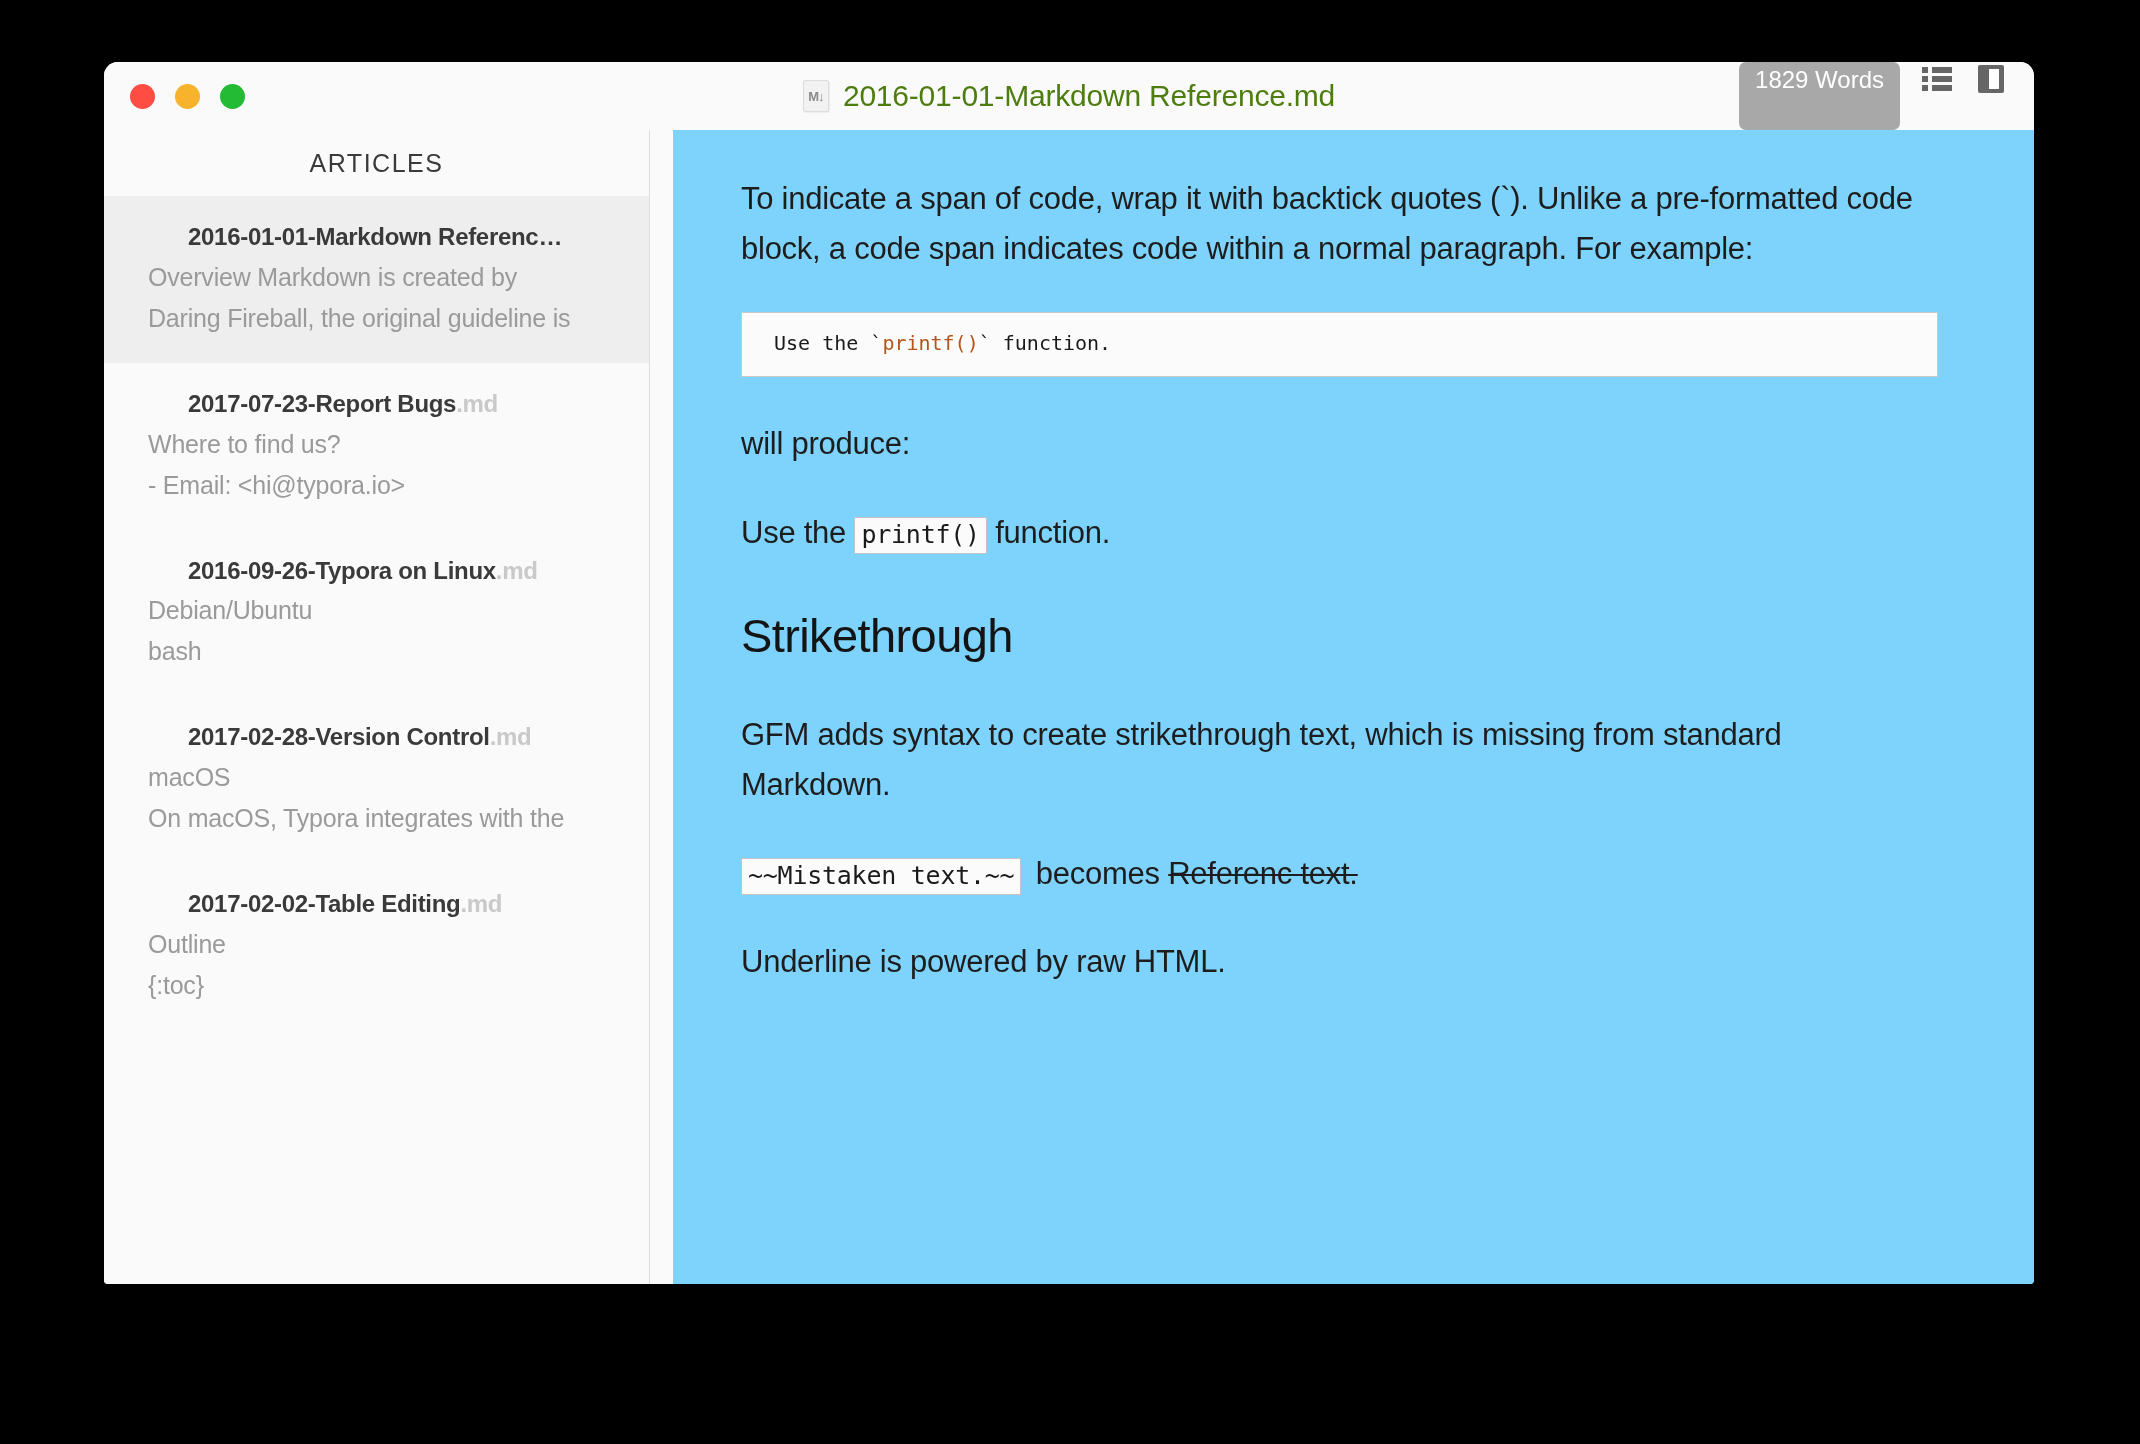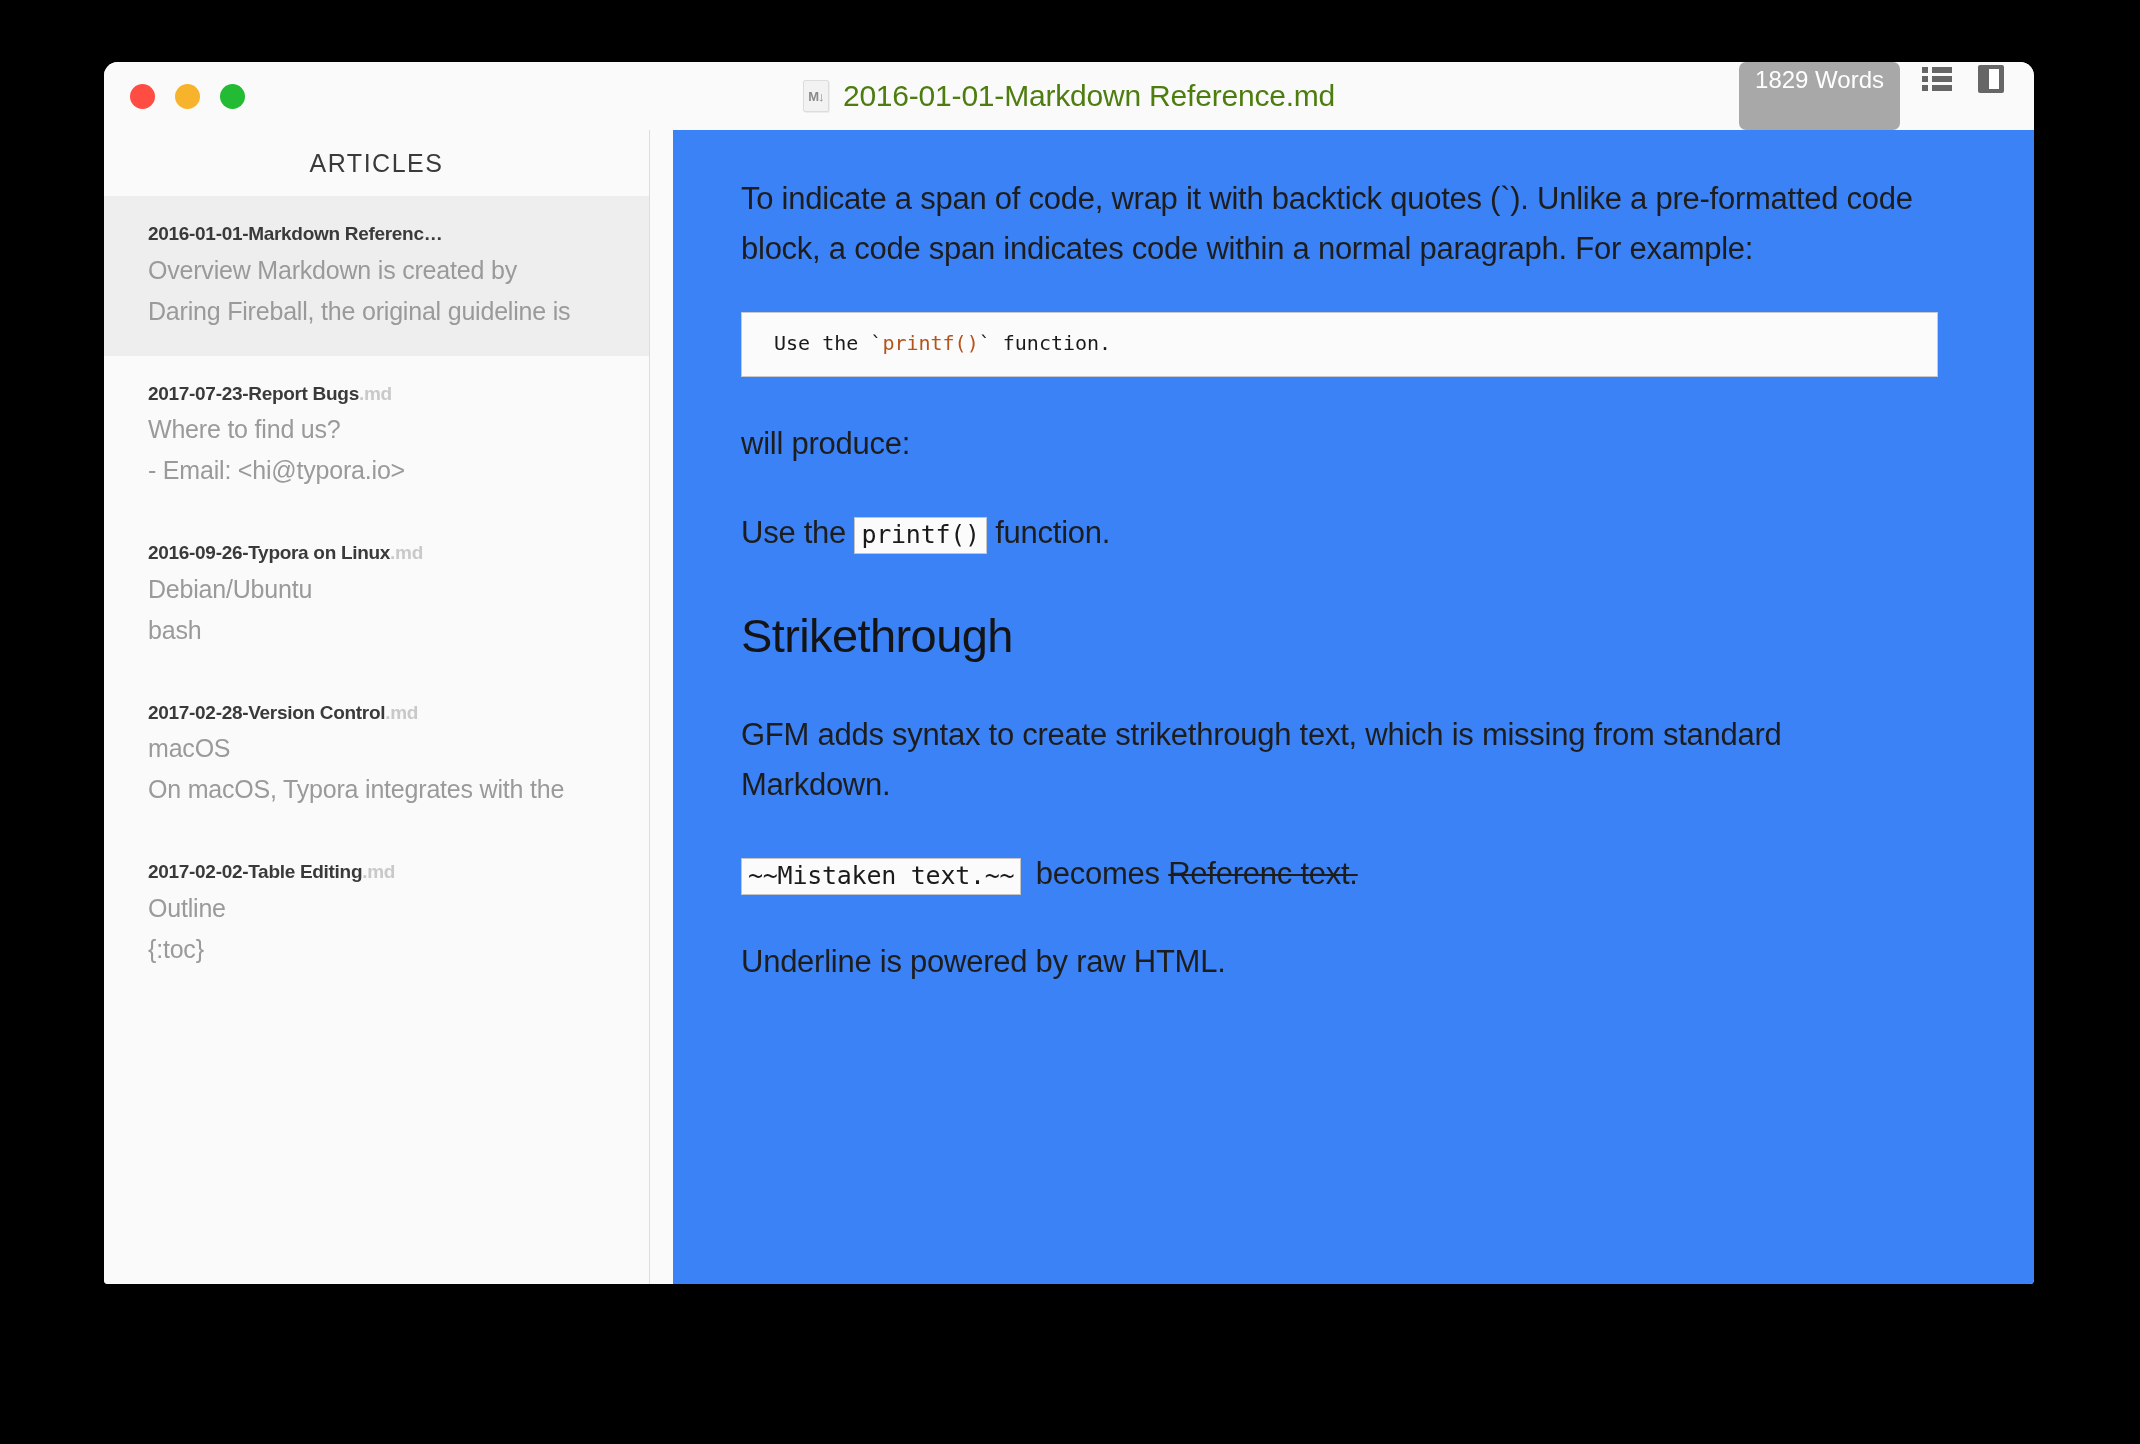--- a/index.html
+++ b/index.html
@@ -169,46 +169,47 @@
   .article-list {
     flex: 1 1 auto;
     overflow: hidden;
   }
   .article {
     padding: 24px 34px 26px 44px;
     cursor: default;
   }
   .article.selected { background: #eeeeee; }
   .article .name {
-    font-size: 19px;
+    font-size: 24px;
     font-weight: bold;
     color: #3a3a3a;
     white-space: nowrap;
     overflow: hidden;
     letter-spacing: -0.3px;
     line-height: 1.45;
+    margin-left: 40px;
   }
   .article .name .ext {
     font-weight: bold;
     color: #c9c9c9;
   }
   .article .excerpt {
     font-size: 25px;
     color: #9a9a9a;
     line-height: 1.52;
     white-space: nowrap;
     overflow: hidden;
     margin-top: 3px;
     letter-spacing: -0.2px;
   }
 
   
   .editor {
     flex: 1 1 auto;
-    background: #3b82f6;
+    background: #7dd3fc;
     padding: 44px 96px 16px 68px;
     overflow: hidden;
     min-width: 0;
   }
   .editor p {
     font-size: 31px;
     line-height: 1.62;
     color: #1d1d1d;
     margin: 0 0 38px 0;
     letter-spacing: -0.25px;

